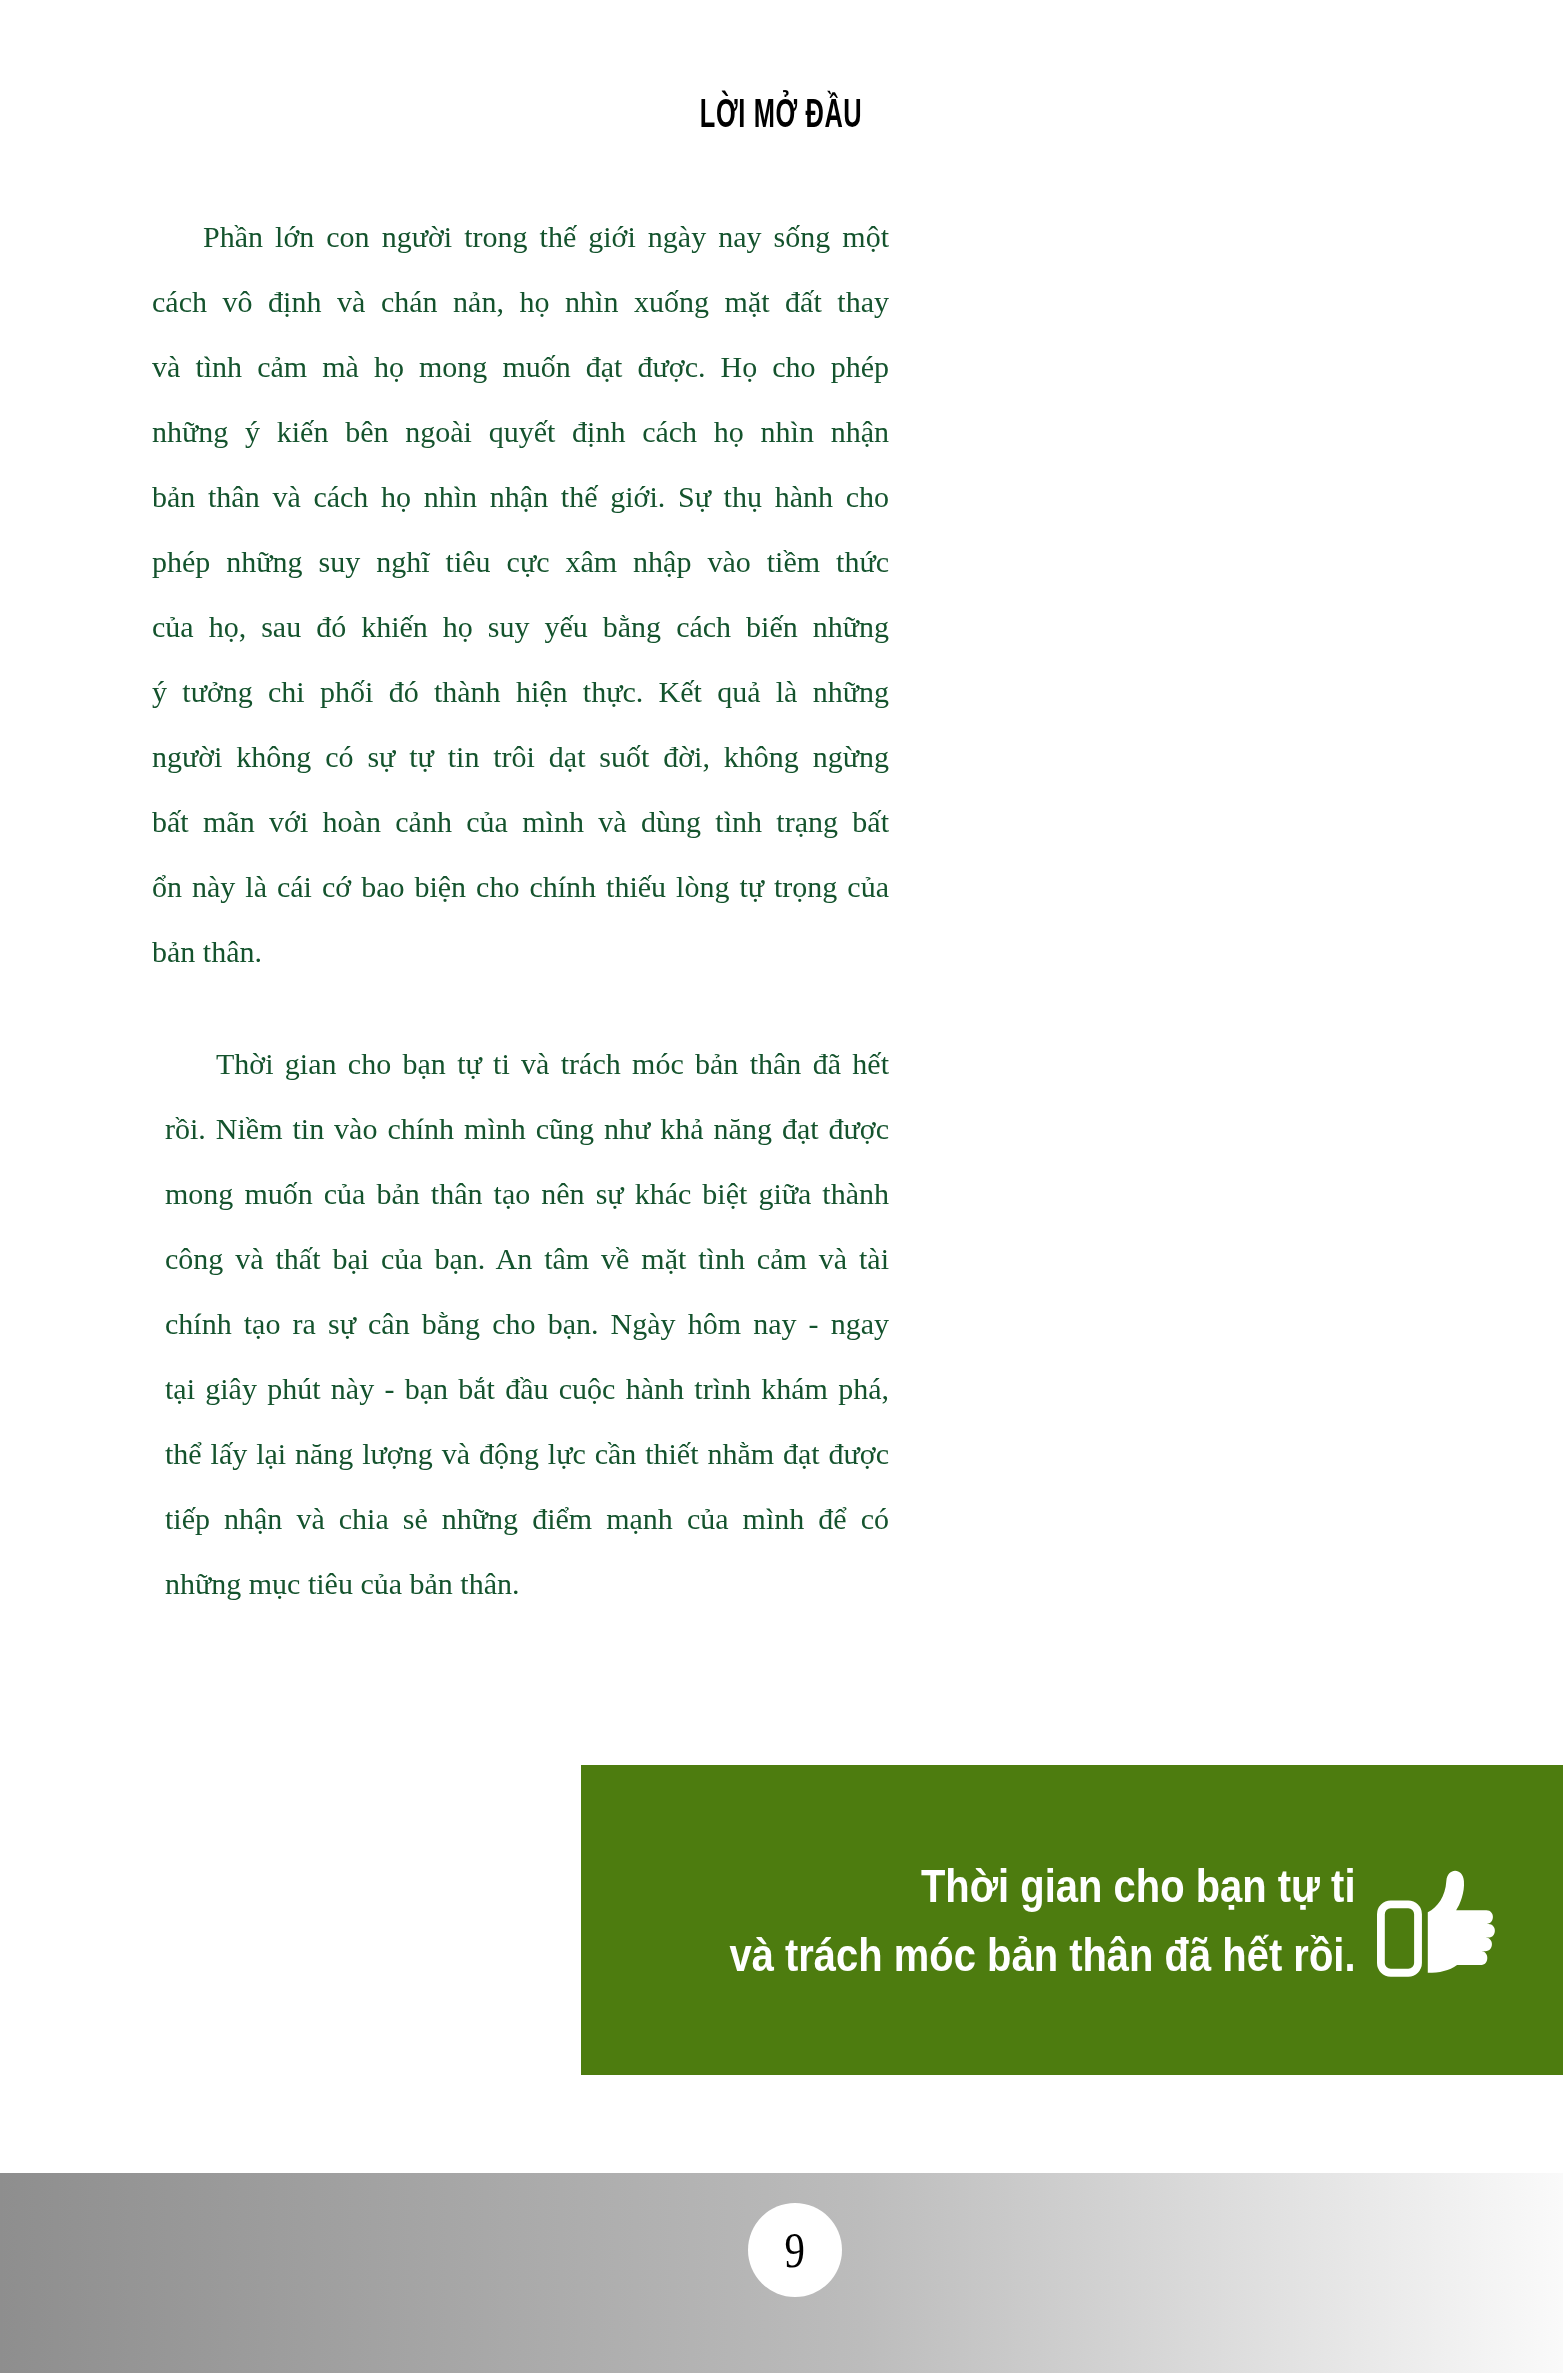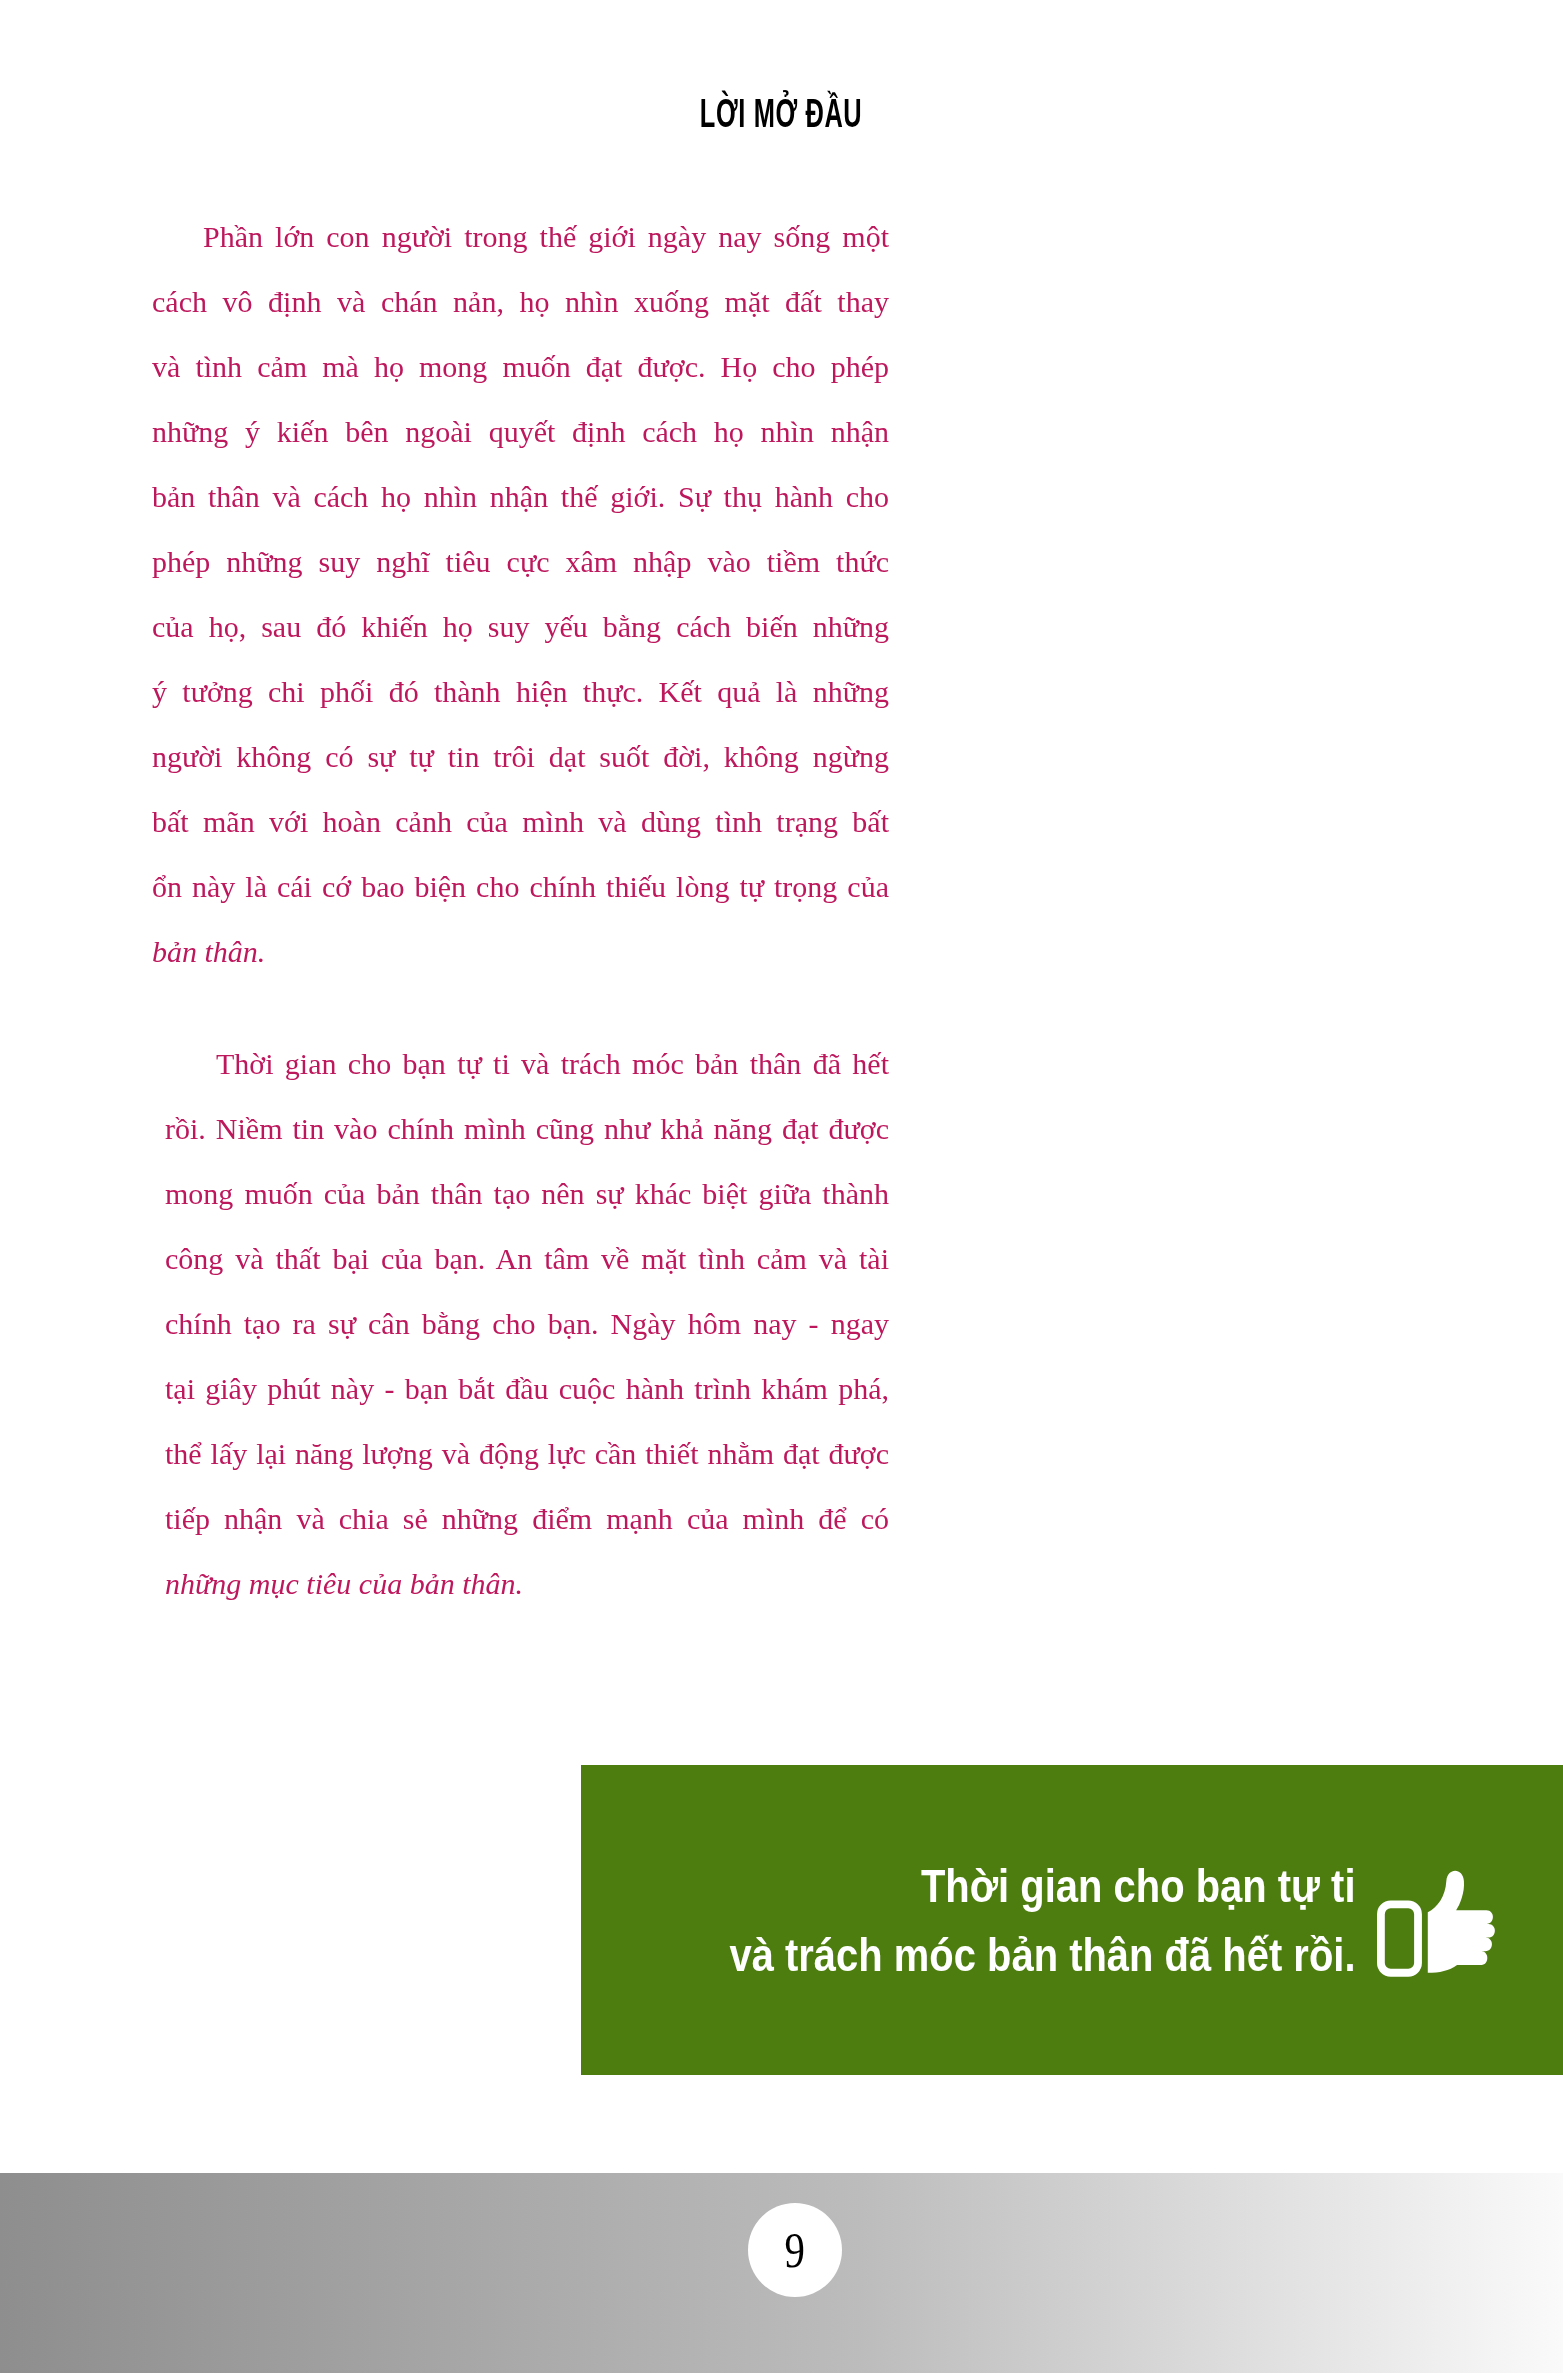--- a/index.html
+++ b/index.html
@@ -26,29 +26,29 @@
     transform-origin:center center;
     white-space:nowrap;
   }
   
   .body-text{
     position:absolute;
     left:152px;top:204px;
     width:737px;
     font-size:30px;
     line-height:65px;
-    color:#be185d;
+    color:#14532d;
   }
   .para + .para{margin-top:47px;margin-left:13px;}
   .line{
     text-align:justify;
     text-align-last:justify;
     white-space:normal;
   }
-  .line.last{text-align-last:left;font-style:italic;}
+  .line.last{text-align-last:left;}
   .line.first{text-indent:51px;}
   
   .callout{
     position:absolute;
     left:581px;top:1765px;
     width:982px;height:310px;
     display:flex;
     align-items:center;
     justify-content:flex-end;
   }

